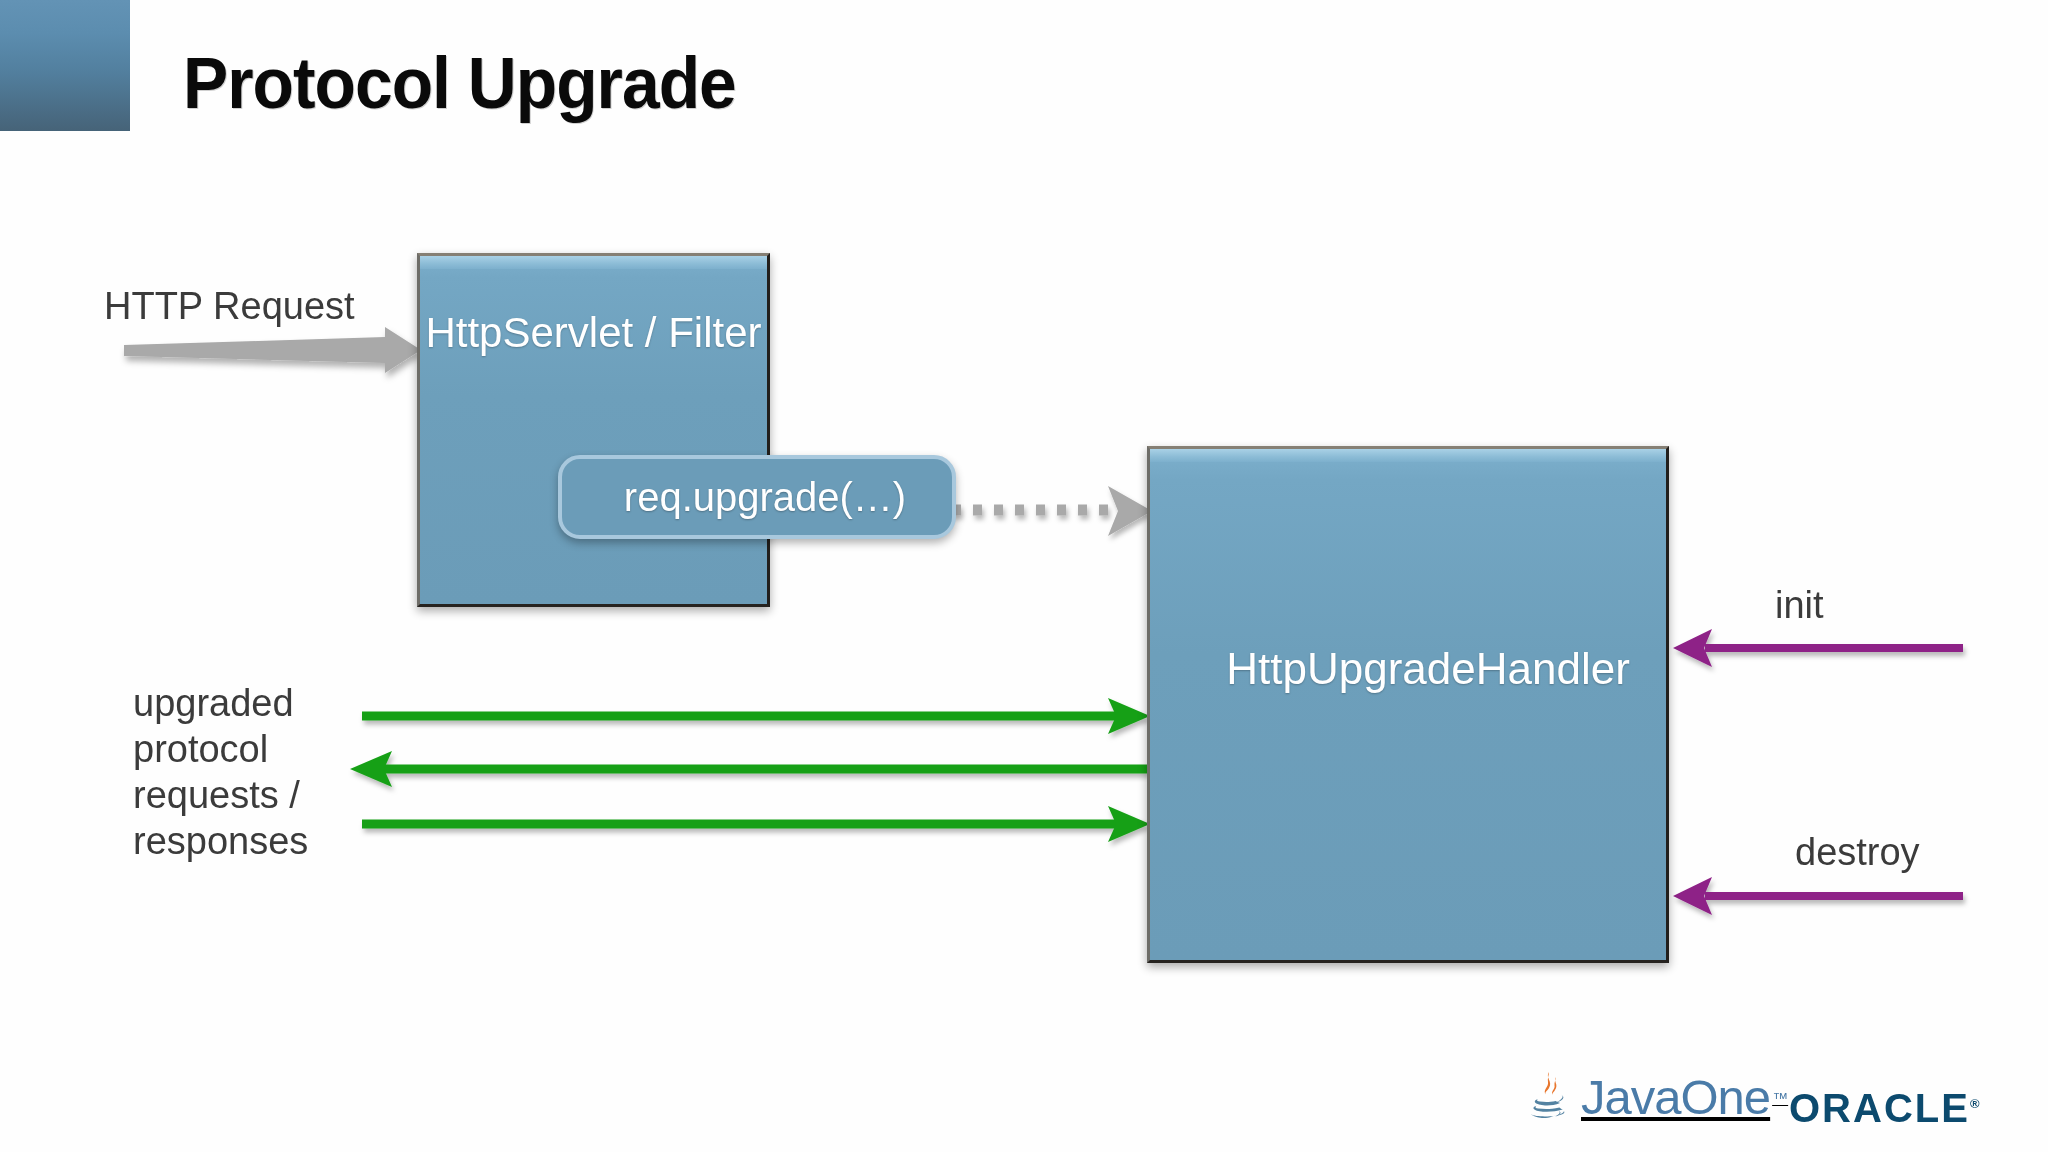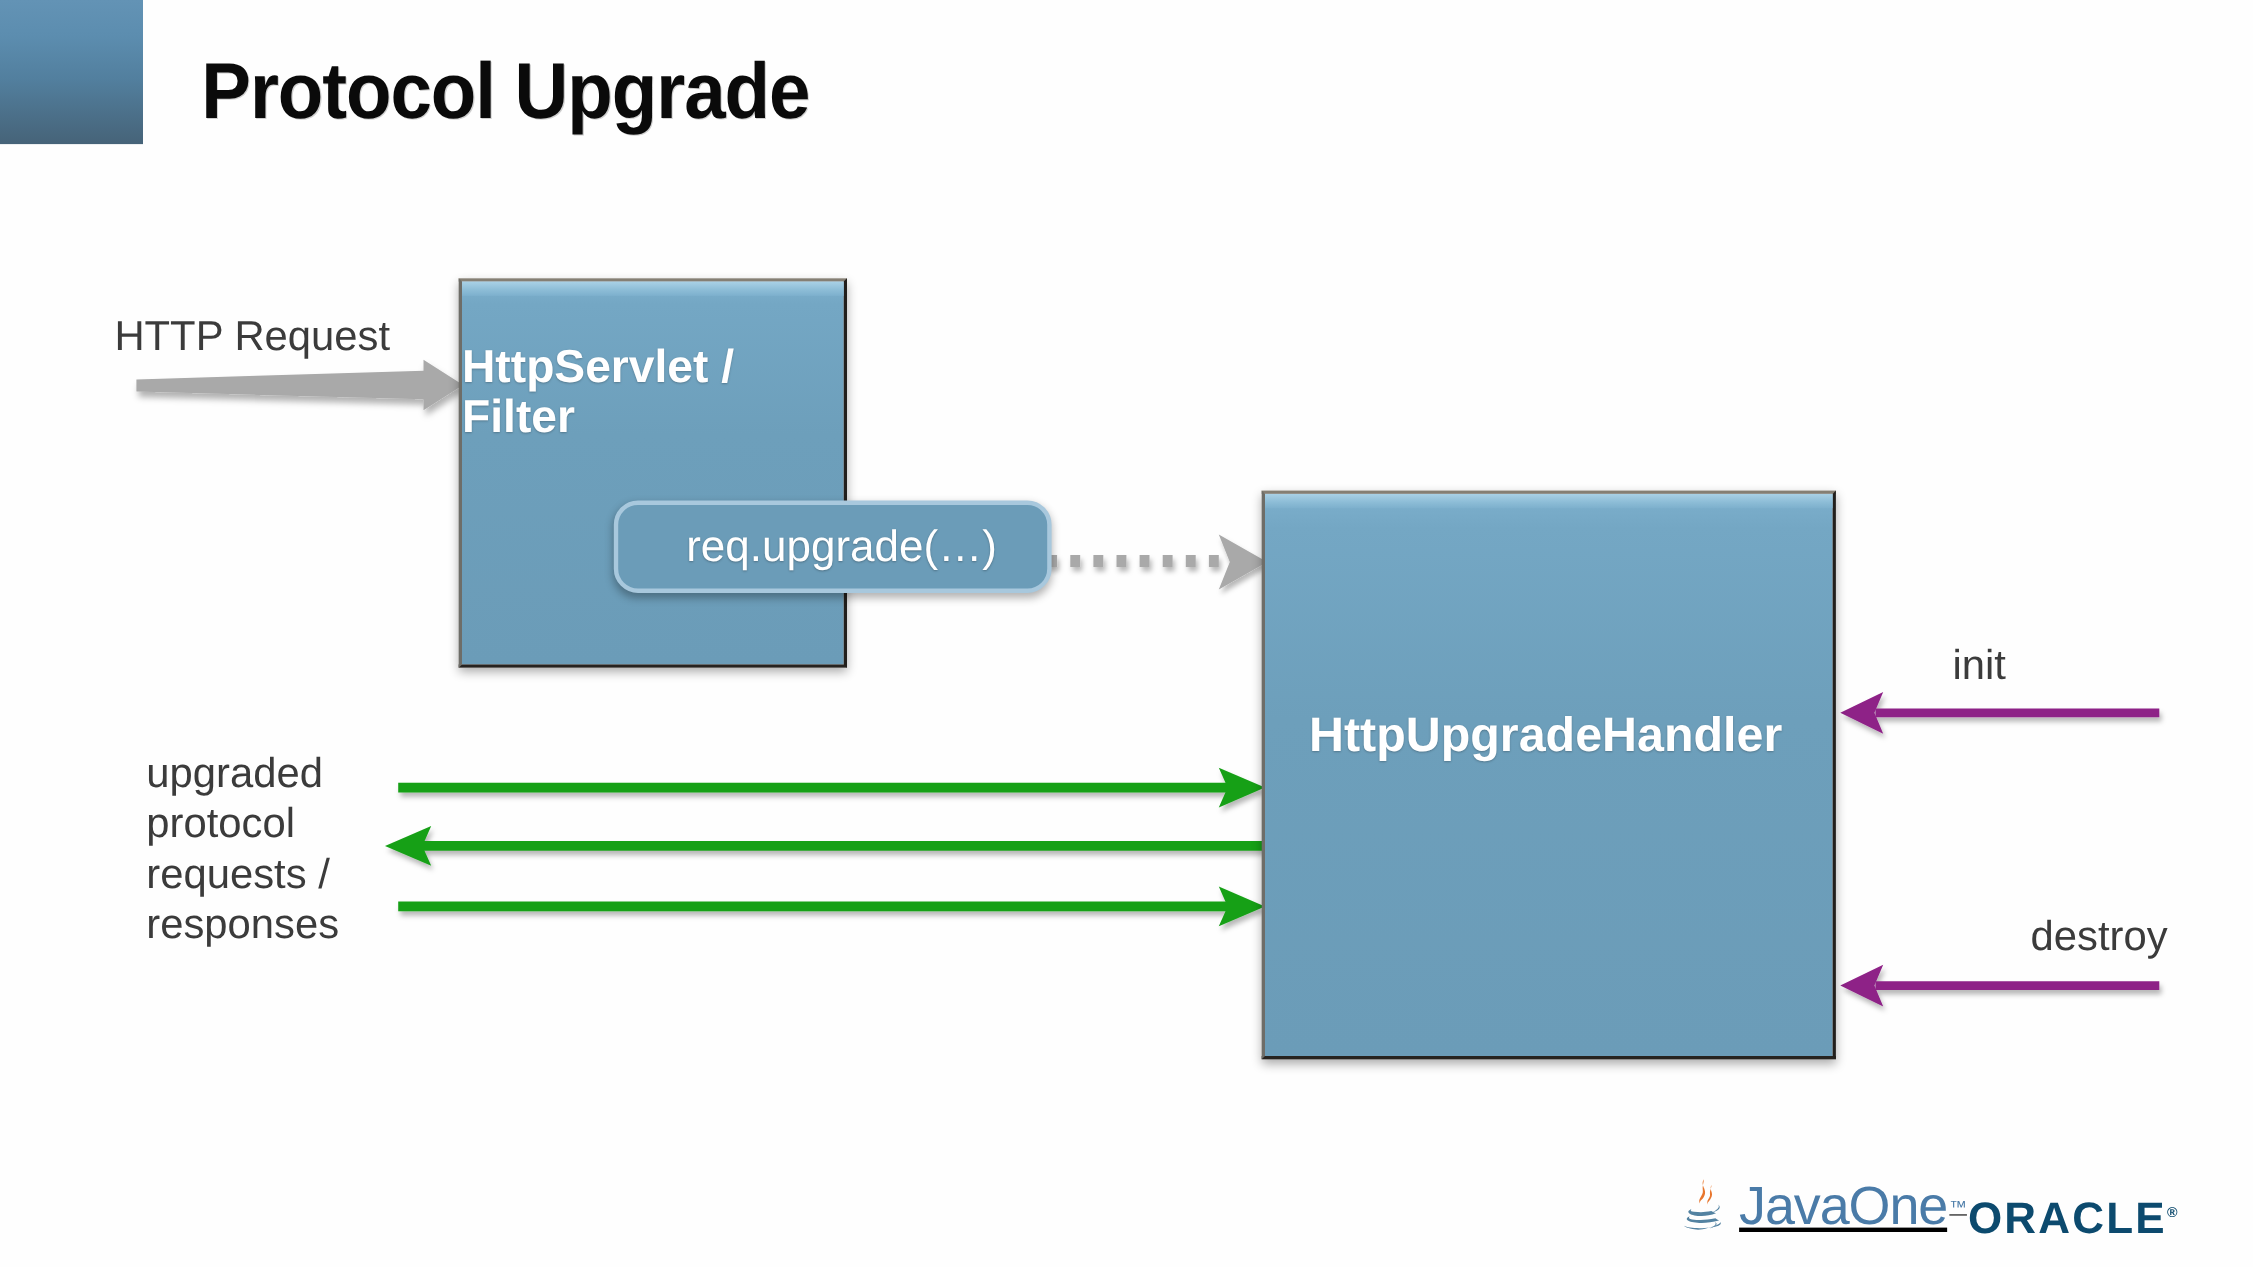--- a/index.html
+++ b/index.html
@@ -56,27 +56,26 @@
     content: "";
     position: absolute;
     left: 0; right: 0; top: 0;
     height: 13px;
     background: linear-gradient(to bottom, #a9d1e6 0%, #8cbcd6 60%, #7db0cd 100%);
     pointer-events: none;
   }
   .box-label {
     position: absolute;
     left: 0; right: 0;
-    text-align: left;
+    text-align: center;
     color: #ffffff;
     font-size: 42px;
     line-height: 1.09;
     font-family: "Liberation Sans", sans-serif;
     text-shadow: 0 1px 2px rgba(0,0,0,0.25);
-    font-weight: bold;
   }
 
   #box-httpservlet {
     left: 417px;
     top: 253px;
     width: 353px;
     height: 354px;
   }
   #box-httpservlet .box-label {
     top: 54px;
@@ -124,21 +123,21 @@
     position: absolute;
     color: #3b3b3b;
     font-size: 38px;
     font-family: "Liberation Sans", sans-serif;
     white-space: pre-line;
     line-height: 1.23;
   }
   #label-http-request { left: 104px; top: 283px; }
   #label-upgraded-protocol { left: 133px; top: 681px; line-height: 1.21; }
   #label-init { left: 1775px; top: 582px; }
-  #label-destroy { left: 1846px; top: 829px; }
+  #label-destroy { left: 1795px; top: 829px; }
 
   
   #arrow-layer {
     position: absolute;
     left: 0; top: 0;
     width: 2048px; height: 1152px;
     pointer-events: none;
   }
 
   

